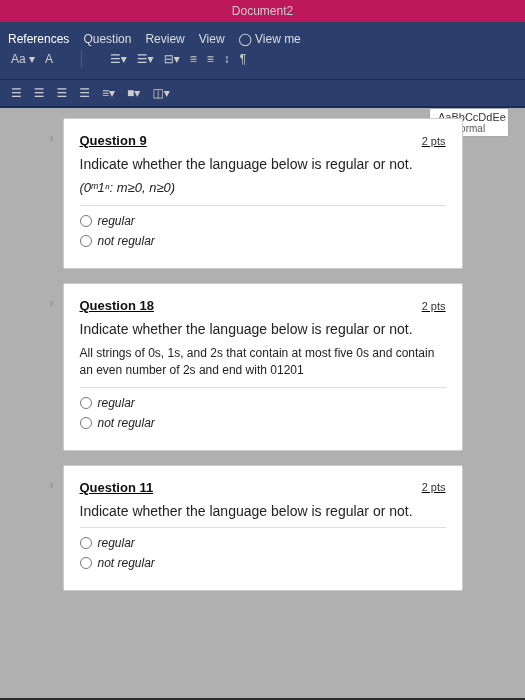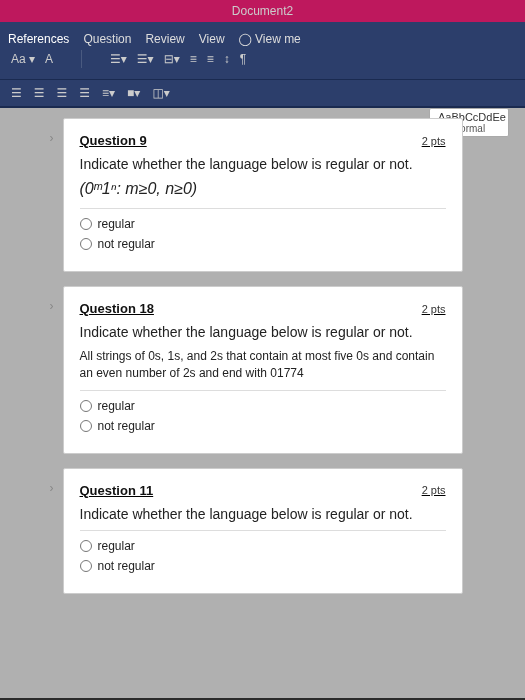--- a/index.html
+++ b/index.html
@@ -151,35 +151,36 @@
     .question-pts {
       font-size: 11px;
       color: #333;
     }
     .question-instruction {
       font-size: 14px;
       color: #222;
       margin-bottom: 8px;
     }
     .question-formula {
-      font-size: 16px;
+      font-size: 13px;
       color: #222;
       margin-bottom: 10px;
       font-style: italic;
     }
     .divider {
       border: none;
       border-top: 1px solid #ddd;
       margin: 8px 0;
     }
     .radio-option {
       display: flex;
       align-items: center;
       gap: 6px;
       margin-bottom: 6px;
+      font-style: italic;
     }
     .radio-circle {
       width: 12px;
       height: 12px;
       border-radius: 50%;
       border: 1.5px solid #777;
       background: #fff;
       flex-shrink: 0;
     }
     .radio-label {
@@ -266,21 +267,21 @@
     </div>
   </div>
 
   <div class="question-card">
     <span class="question-arrow">›</span>
     <div class="question-header">
       <span class="question-title">Question 18</span>
       <span class="question-pts">2 pts</span>
     </div>
     <div class="question-instruction">Indicate whether the language below is regular or not.</div>
-    <div class="question-body-text">All strings of 0s, 1s, and 2s that contain at most five 0s and contain an even number of 2s and end with 01774</div>
+    <div class="question-body-text">All strings of 0s, 1s, and 2s that contain at most five 0s and contain an even number of 2s and end with 01201</div>
     <hr class="divider">
     <div class="radio-option">
       <div class="radio-circle"></div>
       <span class="radio-label">regular</span>
     </div>
     <div class="radio-option">
       <div class="radio-circle"></div>
       <span class="radio-label">not regular</span>
     </div>
   </div>

